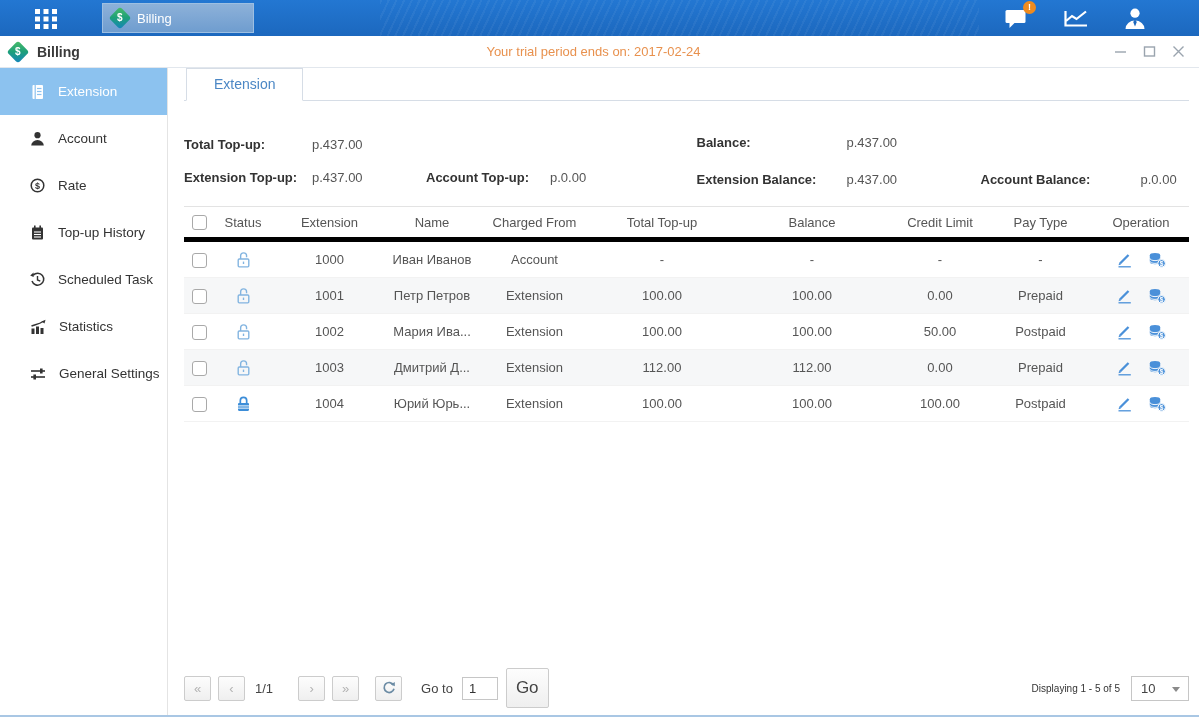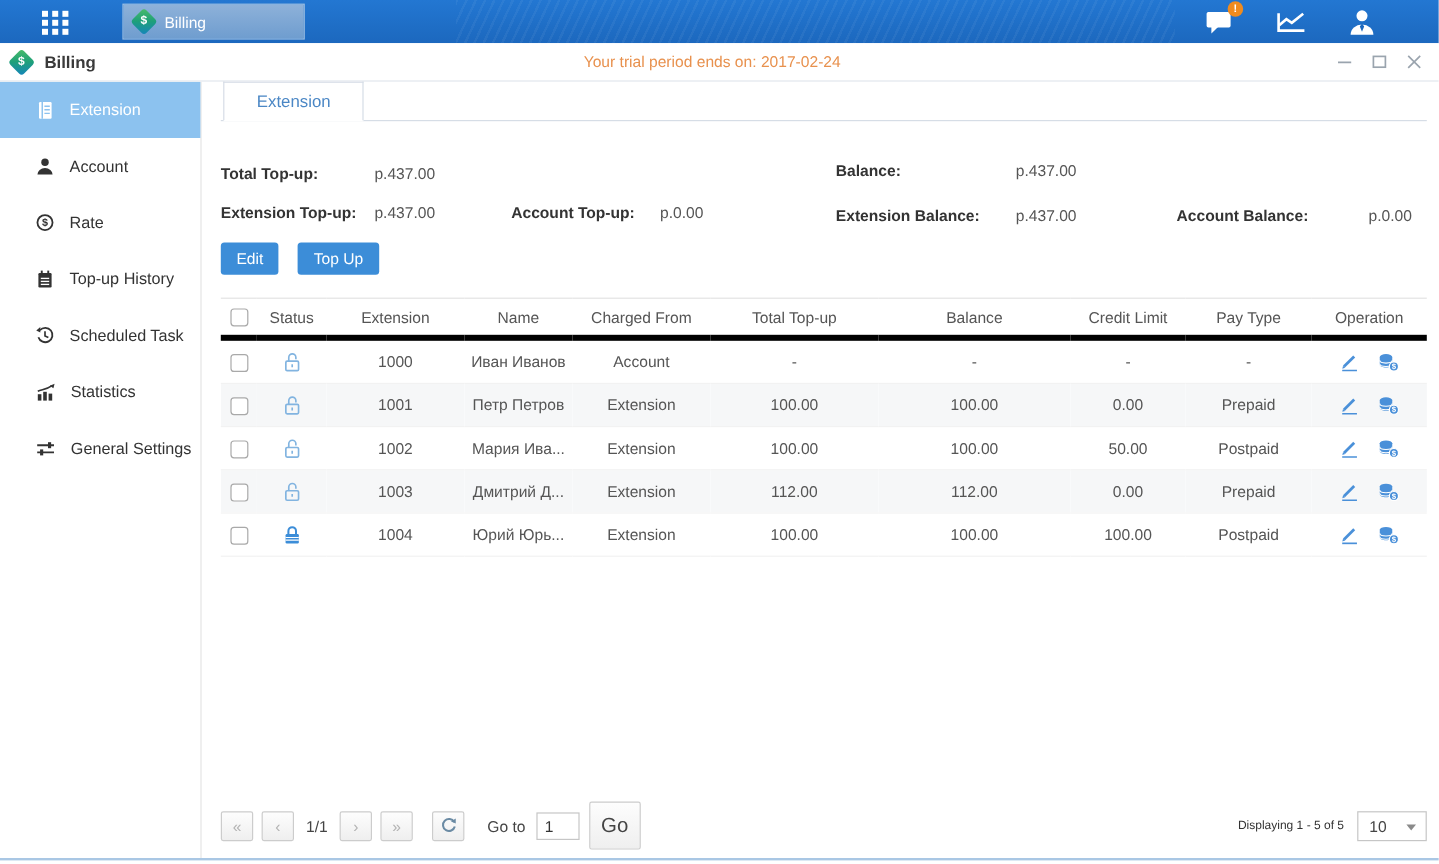--- a/index.html
+++ b/index.html
@@ -71,21 +71,21 @@
   .chk { appearance:none; -webkit-appearance:none; width:15px; height:15px; border:1px solid #a9a9a9; border-radius:3px;
     background:#fff; vertical-align:middle; cursor:pointer; }
   .op-cell { display:flex; justify-content:center; align-items:center; gap:15px; height:35px; }
   .op-cell svg { cursor:pointer; }
   .status-cell svg { vertical-align:middle; }
 
   
   .footer { position:absolute; left:16px; right:14px; bottom:7px; display:flex; align-items:center; }
   .pager-btn { width:27px; height:25px; background:linear-gradient(180deg,#fdfdfd,#efefef); border:1px solid #ccc; border-radius:2px;
     color:#b3b3b3; font-size:13px; display:flex; align-items:center; justify-content:center; cursor:pointer; margin-right:7px; }
-  .page-ind { color:#444; font-size:13px; margin:0 10px 0 3px; }
+  .page-ind { color:#444; font-size:13px; margin:0 25px 0 3px; }
   .goto-label { color:#444; font-size:13px; margin:0 9px 0 12px; }
   .goto-input { width:36px; height:23px; border:1px solid #c6c6c6; font-size:13px; padding-left:6px; font-family:inherit; color:#333; }
   .go-btn { margin-left:8px; height:40px; padding:0 9px; background:linear-gradient(180deg,#fdfdfd,#efefef); border:1px solid #ccc;
     border-radius:2px; font-size:17px; color:#444; font-family:Liberation Sans, sans-serif; cursor:pointer; }
   .foot-right { margin-left:auto; display:flex; align-items:center; gap:11px; }
   .displaying { font-size:10px; color:#333; }
   .page-size { width:58px; height:25px; border:1px solid #c6c6c6; background:#fff; display:flex; align-items:center;
     padding-left:9px; font-size:13px; color:#444; position:relative; cursor:pointer; }
   .page-size .arrow { position:absolute; right:8px; top:10px; width:0; height:0;
     border-left:4.5px solid transparent; border-right:4.5px solid transparent; border-top:5px solid #8a8a8a; }
@@ -253,24 +253,20 @@
         <span class="stat-value">p.437.00</span>
         <span></span>
           <span></span>
         <span class="stat-label">Extension Balance:</span>
         <span class="stat-value">p.437.00</span>
         <span class="stat-label">Account Balance:</span>
         <span class="stat-value">p.0.00</span>
       </div>
     </div>
 
-    <div class="actions">
-      <button class="btn">Edit</button>
-      <button class="btn">Top Up</button>
-    </div>
 
     <table>
       <colgroup>
         <col style="width:30px">
           <col style="width:58px">
           <col style="width:115px">
           <col style="width:90px">
           <col style="width:115px">
         <col style="width:140px">
           <col style="width:160px">

